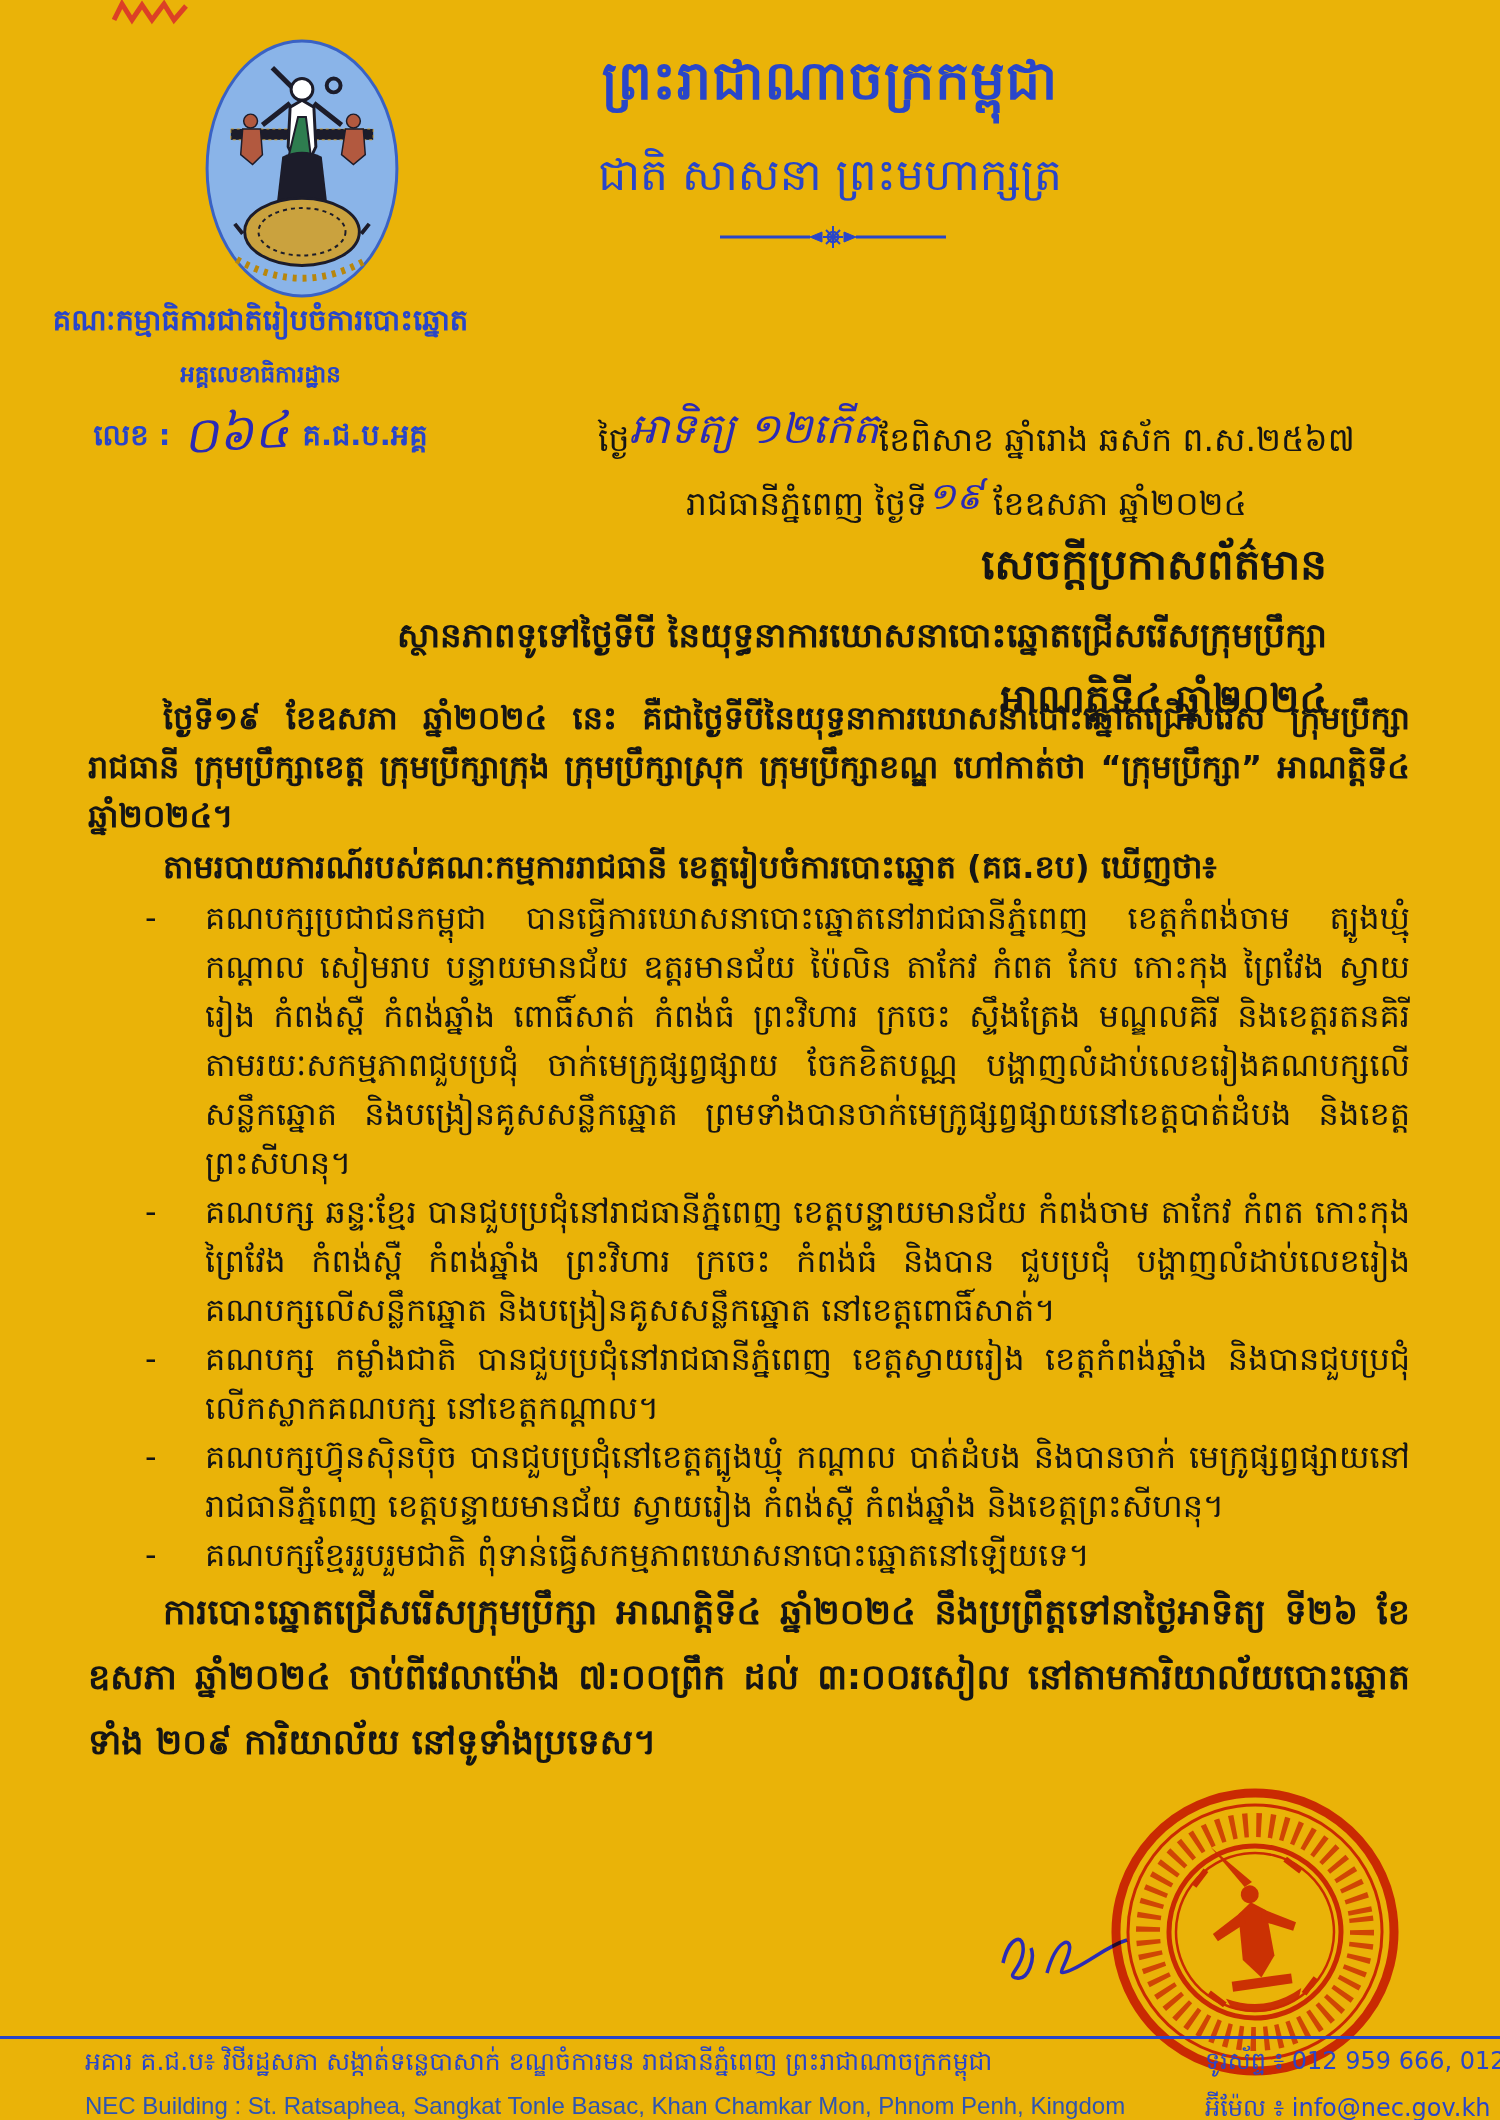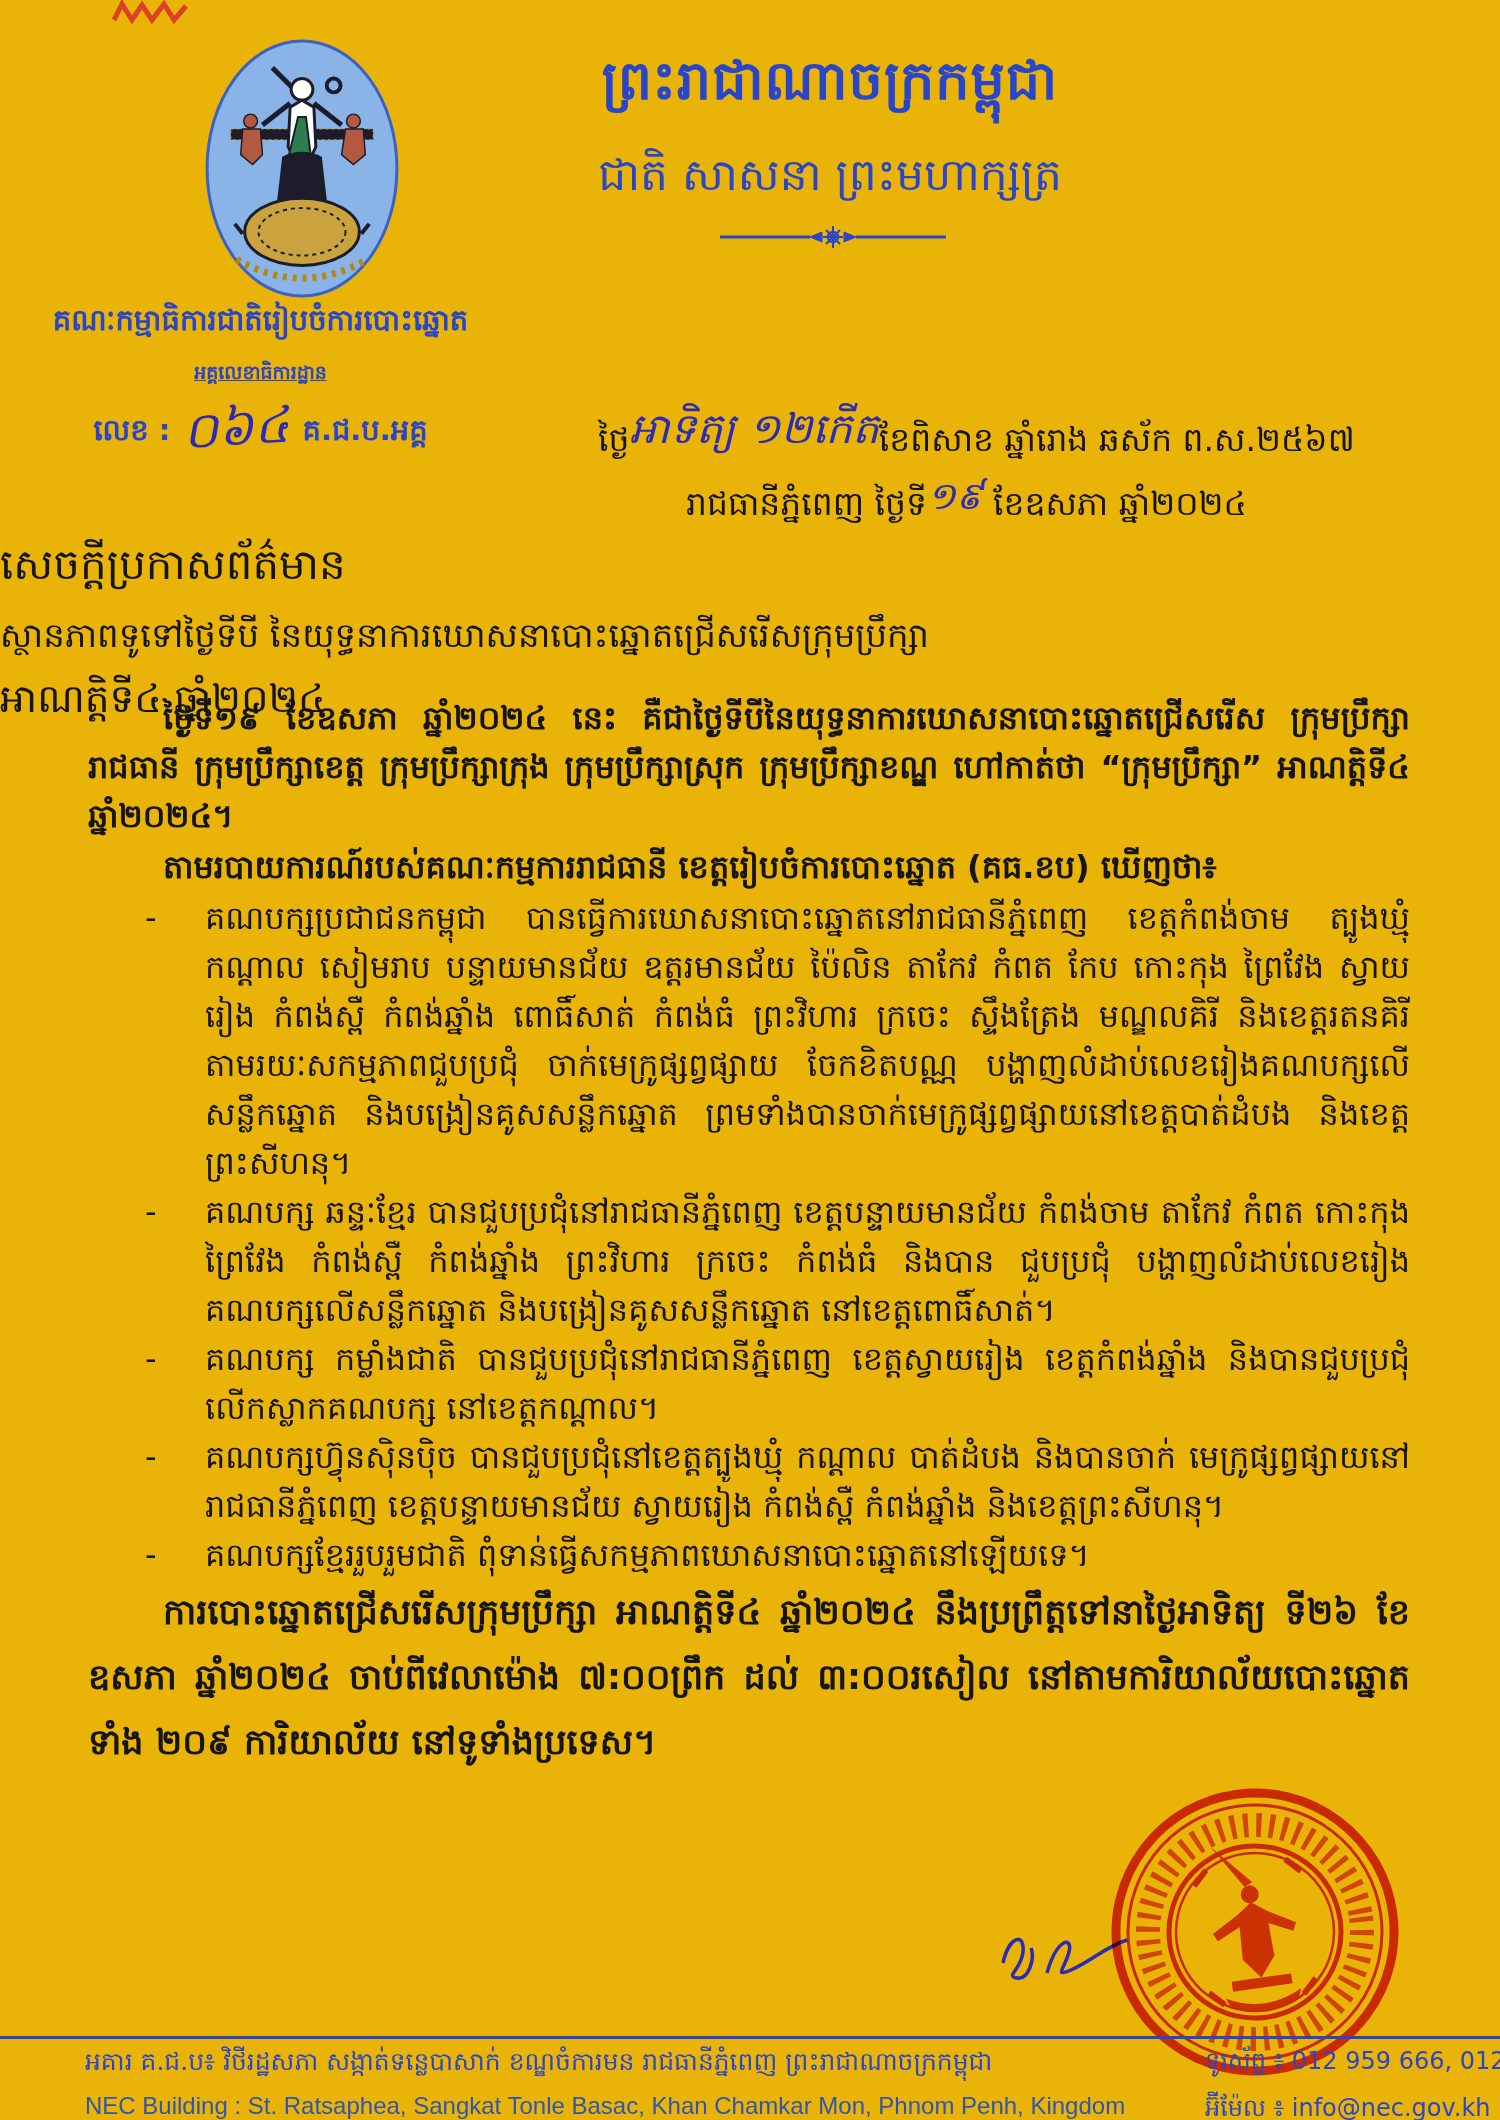--- a/index.html
+++ b/index.html
@@ -9,31 +9,31 @@
     font-family:"DejaVu Sans",sans-serif;color:#151515;
   }
   
   .logo{position:absolute;left:203px;top:38px;width:198px;height:262px;}
   .kingdom-block{position:absolute;left:430px;top:46px;width:800px;text-align:center;}
   .kingdom-title{font-size:54px;font-weight:bold;color:#2946c9;letter-spacing:1px;}
   .motto{font-size:44px;font-weight:normal;color:#2946c9;margin-top:22px;}
   .divider{position:absolute;left:718px;top:222px;width:230px;height:30px;}
   .org-block{position:absolute;left:18px;top:302px;width:485px;text-align:center;color:#2946c9;}
   .org-name{font-size:29px;font-weight:bold;}
-  .org-dept{font-size:19px;font-weight:bold;margin-top:16px;text-decoration:underline;}
+  .org-dept{font-size:23px;font-weight:bold;margin-top:16px;}
   .ref-line{margin-top:8px;font-size:29px;font-weight:bold;display:flex;align-items:center;justify-content:center;gap:13px;}
   .hand{color:#2b2bb5;font-style:italic;}
   .ref-number{font-size:50px;transform:rotate(-4deg);font-weight:normal;}
   
   .dateline1{position:absolute;left:598px;top:410px;font-size:33px;white-space:nowrap;}
   .dateline2{position:absolute;left:686px;top:478px;font-size:33px;white-space:nowrap;}
   .hand-day{font-size:42px;position:relative;top:-8px;}
   .hand-date{font-size:38px;position:relative;top:-6px;}
   
-  .title-block{position:absolute;left:0;top:538px;width:1327px;text-align:left;font-weight:normal;}
+  .title-block{position:absolute;left:0;top:538px;width:1327px;text-align:right;font-weight:bold;}
   .title-main{font-size:42px;}
   .title-sub1{font-size:34px;margin-top:14px;}
   .title-sub2{font-size:39px;margin-top:10px;}
   
   .body-text{position:absolute;left:88px;top:694px;width:1322px;font-size:32px;line-height:49px;text-align:justify;}
   .body-text p{margin:0 0 2px 0;text-indent:75px;font-weight:bold;}
   .bullet-list{margin:0;padding:0;list-style:none;}
   .bullet-list li{position:relative;padding-left:117px;margin:0;}
   .bullet-list .dash{position:absolute;left:57px;top:0;}
   .para-last{font-size:35px;line-height:65px;}

